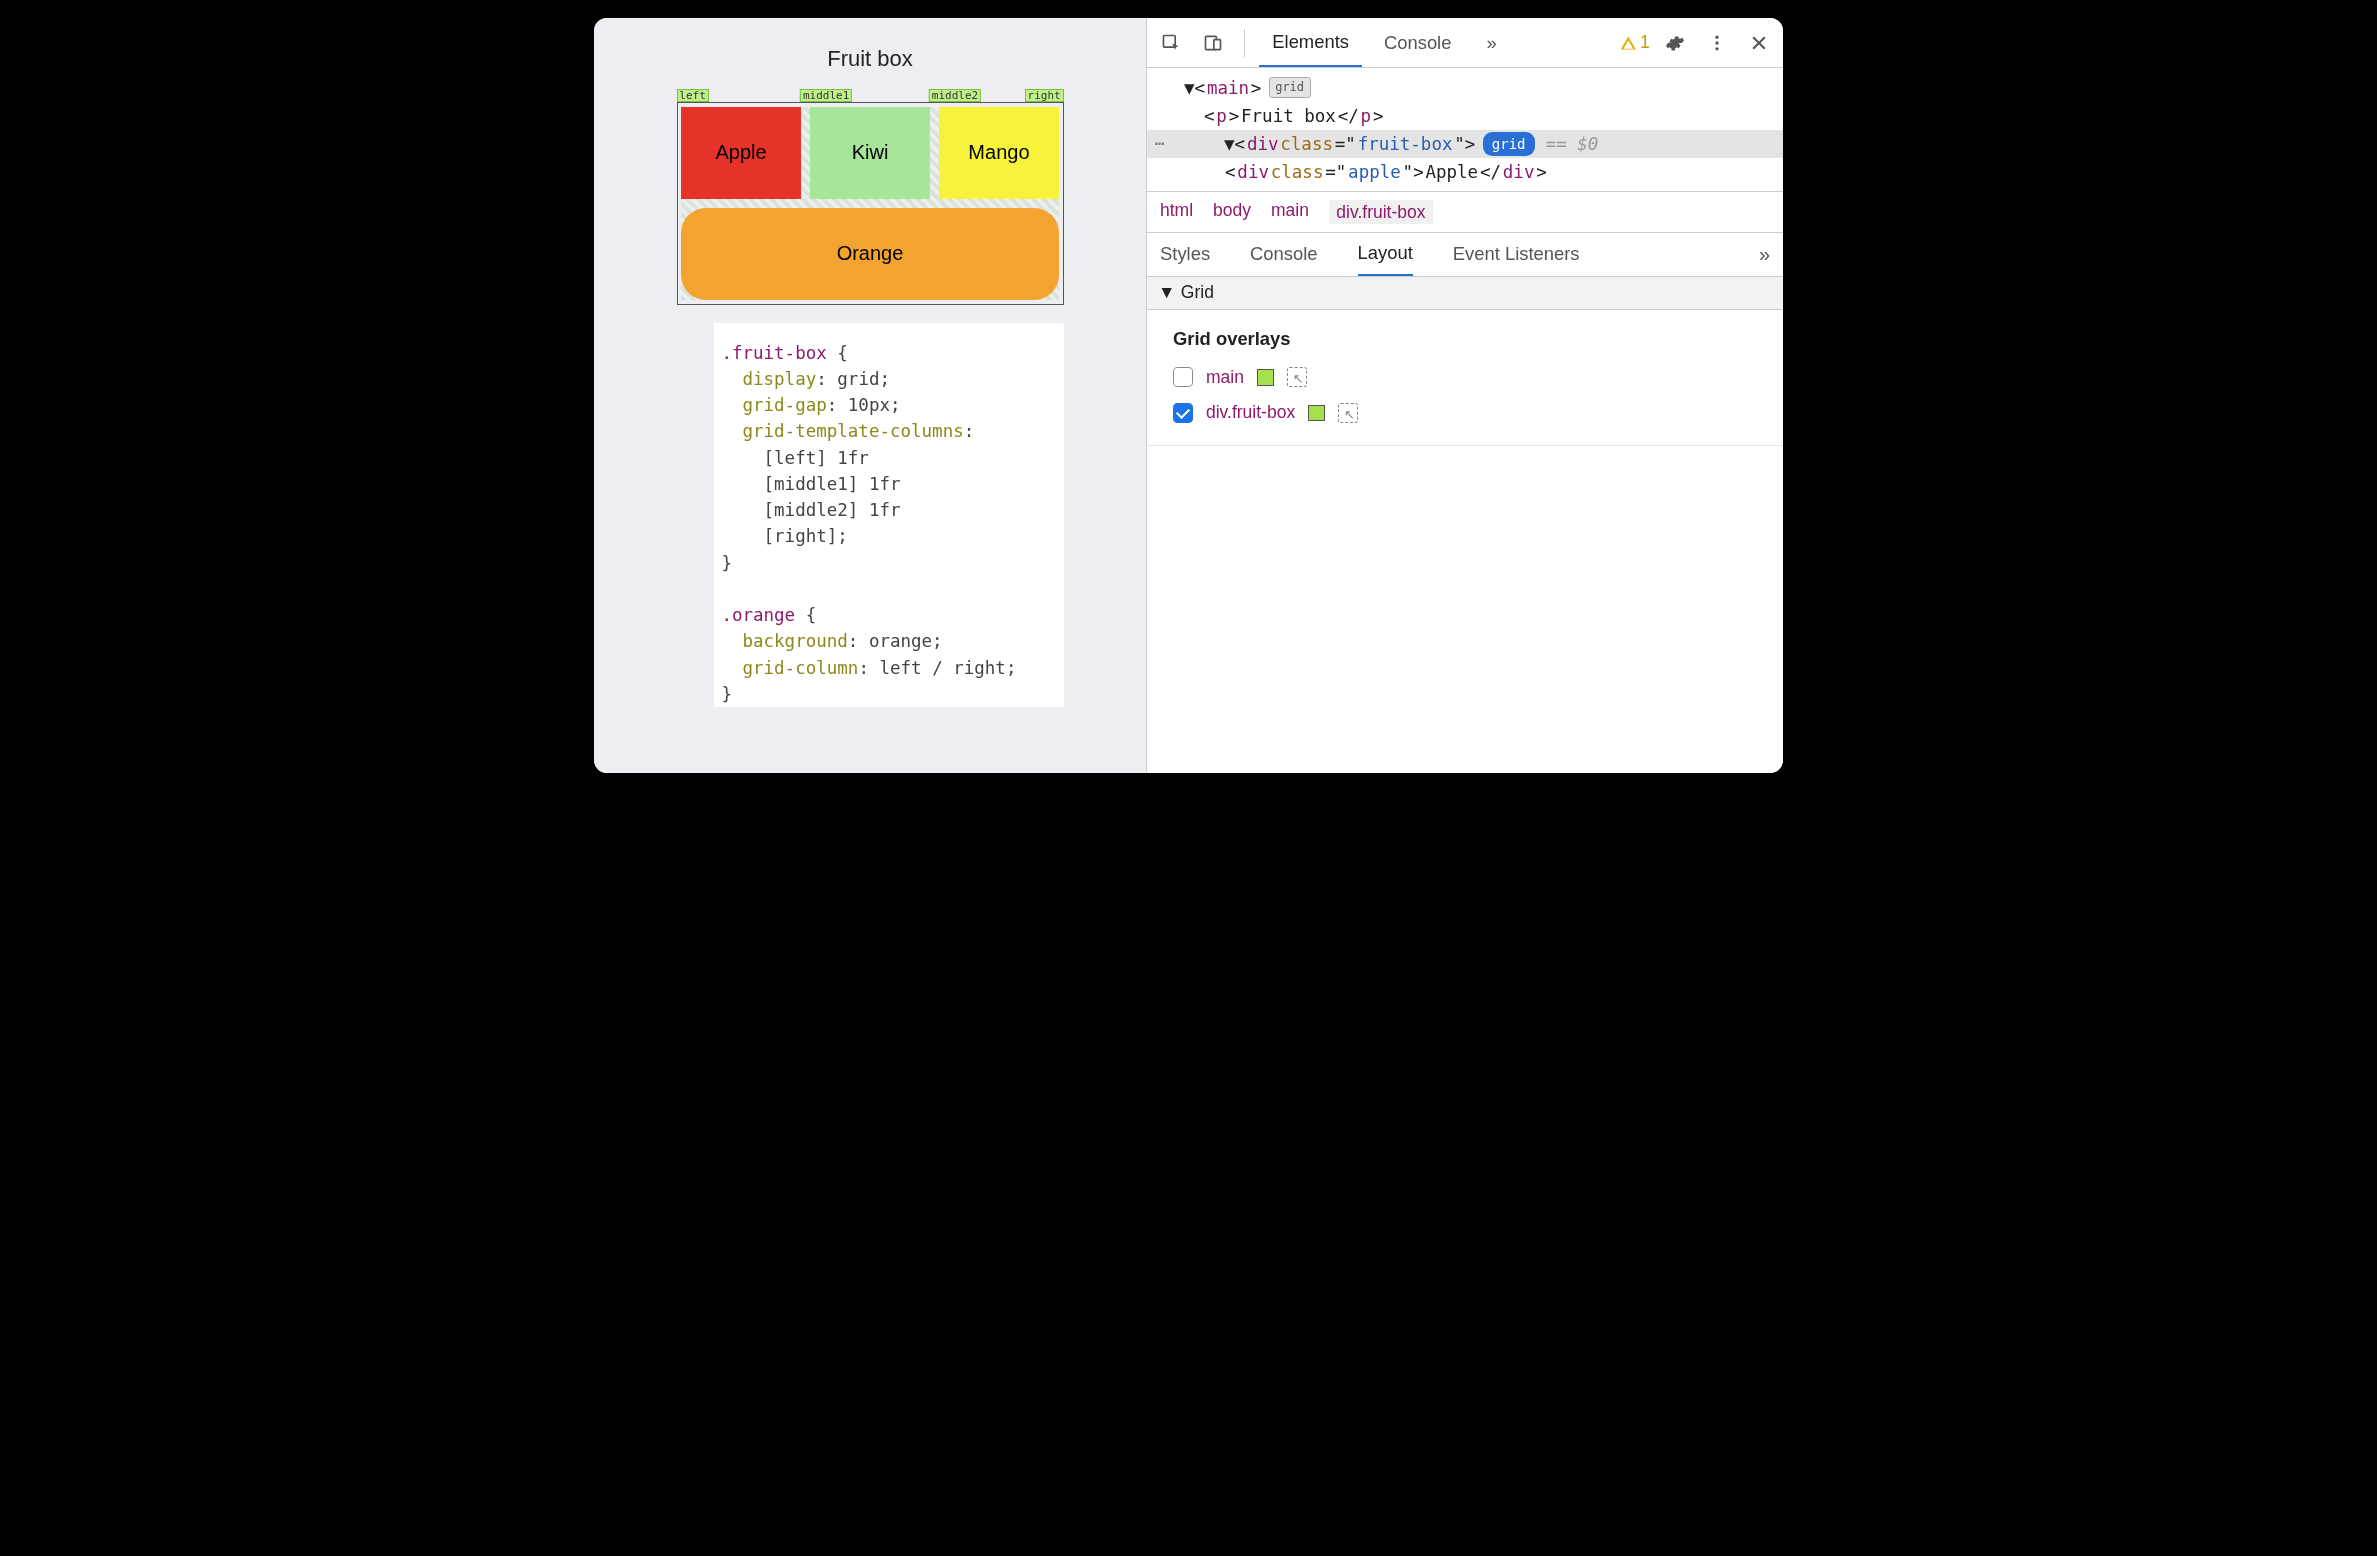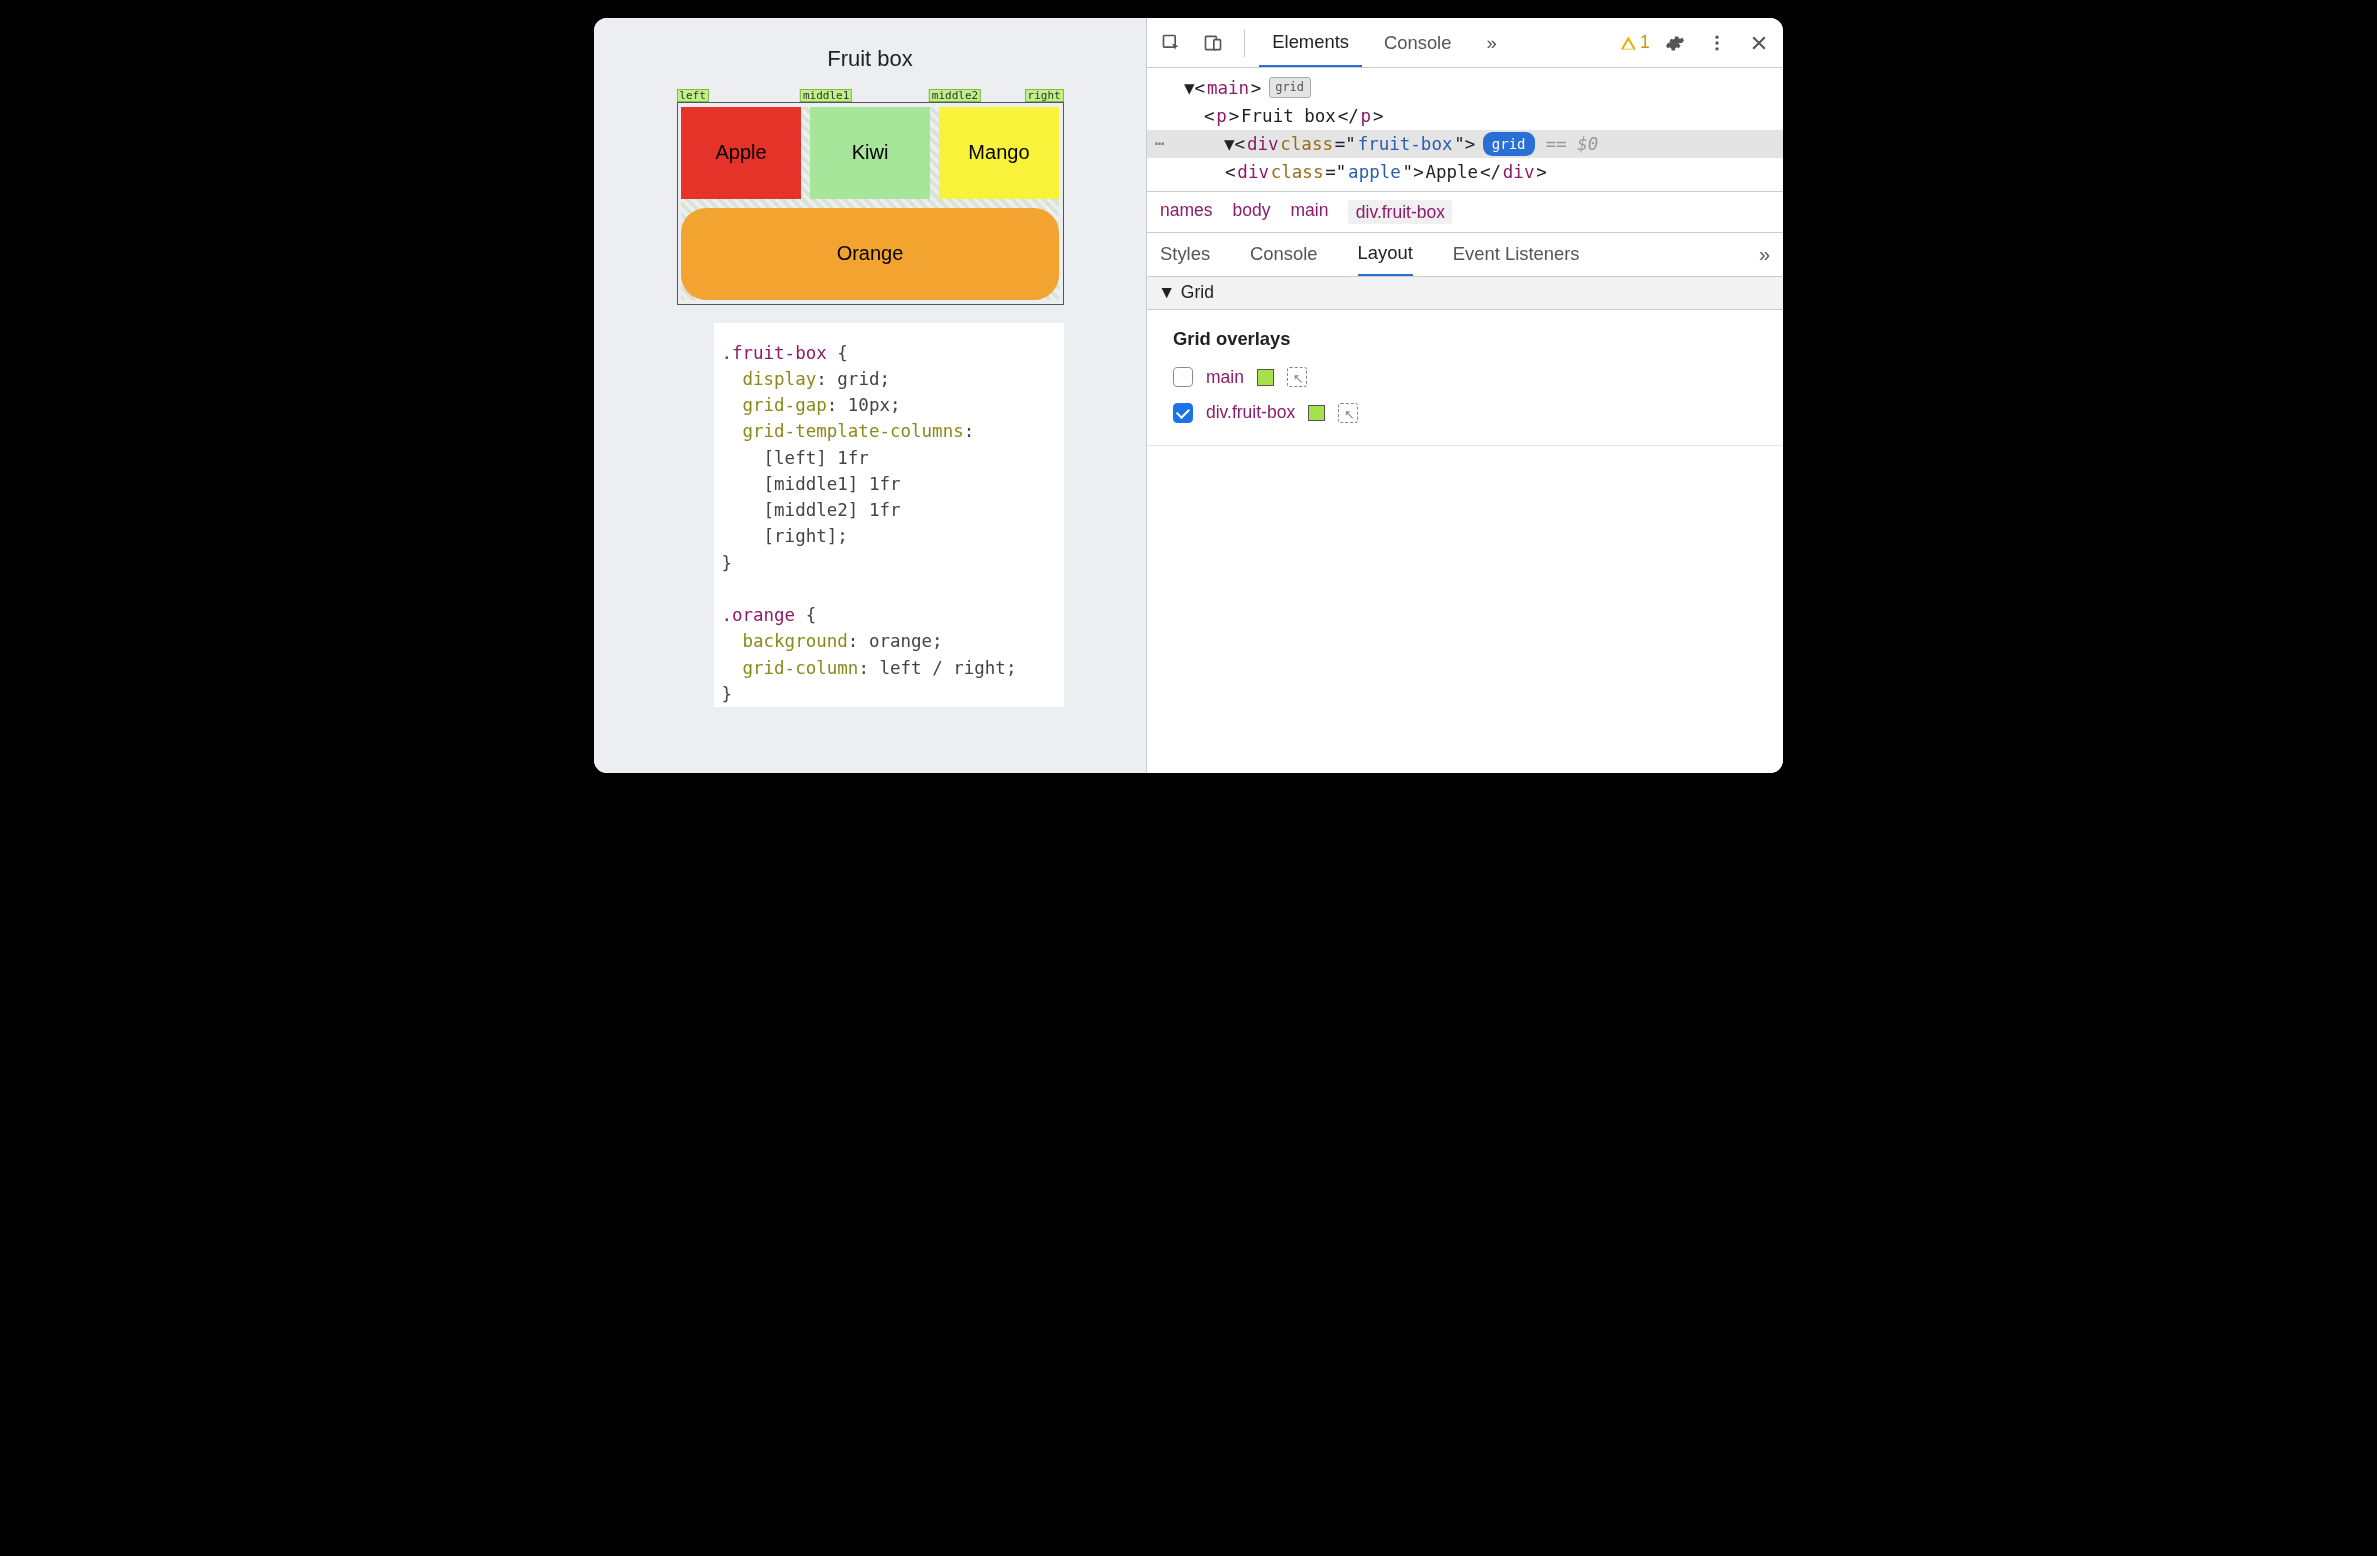--- a/index.html
+++ b/index.html
@@ -385,21 +385,21 @@
           <span class="attr-v">apple</span>
           <span>"&gt;</span>
           <span>Apple</span>
           <span>&lt;/</span>
           <span class="tag">div</span>
           <span>&gt;</span>
         </div>
     </div>
 
     <div class="breadcrumbs">
-      <span>names</span>
+      <span>html</span>
       <span>body</span>
       <span>main</span>
       <span class="active">div.fruit-box</span>
     </div>
 
     <div class="panel-tabs">
       <div class="ptab">Styles</div>
       <div class="ptab">Console</div>
       <div class="ptab active">Layout</div>
       <div class="ptab">Event Listeners</div>

